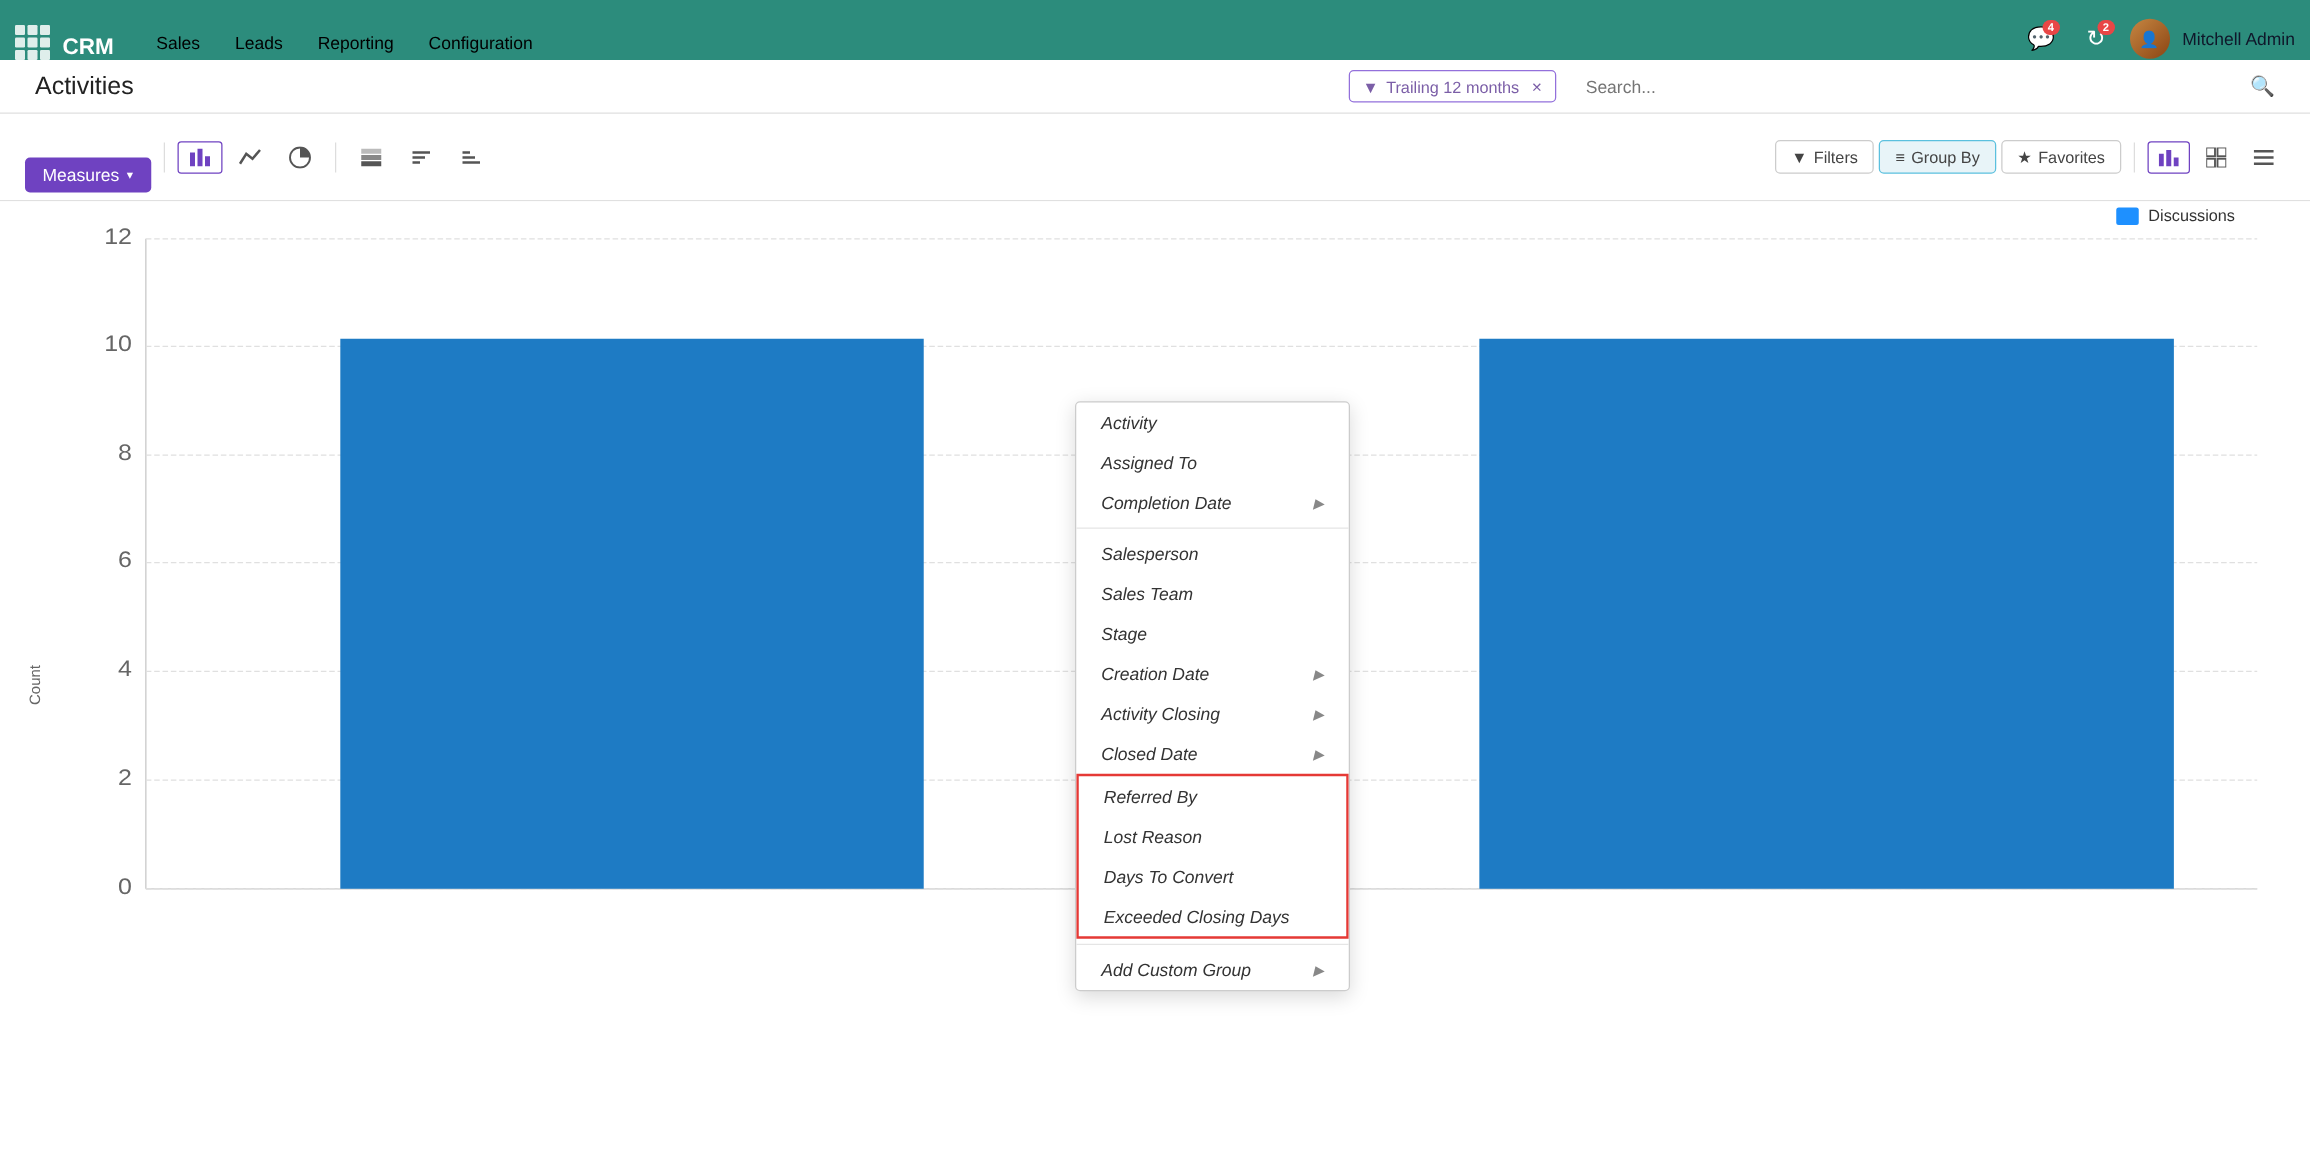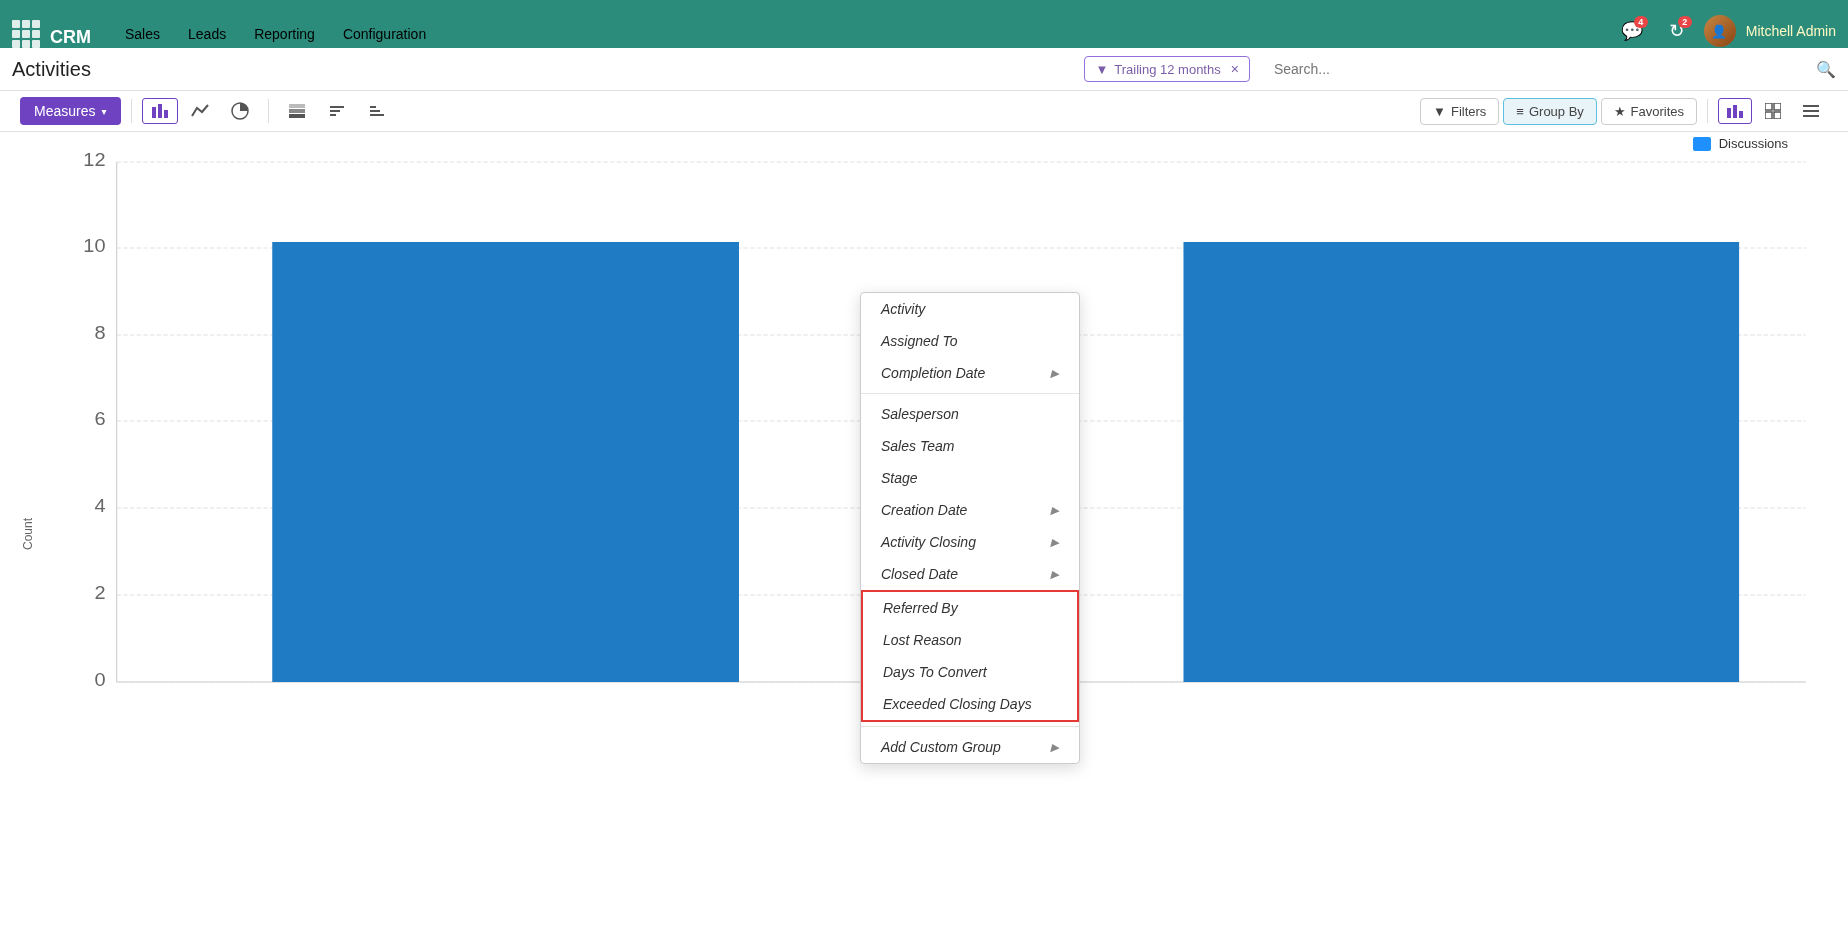--- a/index.html
+++ b/index.html
@@ -31,39 +31,39 @@
     .badge {
       position: absolute; top: 2px; right: 2px;
       background: #e84646; color: #fff; font-size: 9px; font-weight: bold;
       border-radius: 8px; padding: 1px 4px; min-width: 14px; text-align: center;
     }
     .avatar-img {
       width: 32px; height: 32px; border-radius: 50%;
       background: linear-gradient(135deg, #c68642 0%, #8b4513 100%);
       display: flex; align-items: center; justify-content: center; color: #fff; font-size: 13px;
     }
-    .topnav-username { color: #fef9c3; font-size: 14px; cursor: pointer; }
+    .topnav-username { color: #0f172a; font-size: 14px; cursor: pointer; }
 
     
     .page { display: flex; flex-direction: column; height: calc(100vh - 48px); }
     .page-title { font-size: 20px; font-weight: 500; color: #222; flex: 1; }
     .filter-tag {
       display: flex; align-items: center; gap: 6px;
       background: #fff; border: 1px solid #9370db; border-radius: 4px;
       padding: 4px 10px; color: #7b5ea7; font-size: 13px;
     }
     .filter-tag-close { cursor: pointer; font-size: 14px; color: #7b5ea7; margin-left: 4px; }
     .search-box {
       flex: 1; border: none; outline: none; font-size: 14px; color: #be185d;
       padding: 4px 6px; min-width: 200px;
     }
     .search-icon-btn { color: #888; font-size: 16px; cursor: pointer; }
     .measures-btn {
       background: #6f42c1; color: #fff; border: none; border-radius: 4px;
-      padding: 6px 14px; font-size: 14px; cursor: pointer; display: flex; align-items: center; gap: 6px;
+      padding: 6px 14px; font-size: 14px; cursor: pointer; display: flex; align-items: center; gap: 6px; margin-top: 29px;
     }
     .measures-btn .caret { font-size: 10px; }
     .toolbar-sep { width: 1px; height: 24px; background: #ddd; margin: 0 6px; }
     .toolbar-icon-btn {
       background: none; border: 1px solid transparent; border-radius: 3px;
       padding: 4px 8px; cursor: pointer; color: #555; font-size: 16px;
       display: flex; align-items: center; justify-content: center;
     }
     .toolbar-icon-btn.active { border-color: #6f42c1; color: #6f42c1; }
     .scb-btn {
@@ -116,21 +116,21 @@
       display: flex; align-items: center; justify-content: space-between;
     }
     .dropdown-divider { height: 1px; background: #e5e5e5; margin: 4px 0; }
     .dropdown-item .arrow { font-size: 11px; color: #888; }
     .highlighted-group {
       border: 2px solid #e53935;
     }
 
     
     .header-area {
-      display: flex; align-items: center; padding: 8px 12px; gap: 18px;
+      display: flex; align-items: center; padding: 8px 28px; gap: 18px;
       border-bottom: 1px solid #e0e0e0;
     }
 
     
     .combined-toolbar {
       display: flex; align-items: center; padding: 6px 20px; gap: 4px;
       border-bottom: 1px solid #e0e0e0; position: relative;
     }
   </style>
 </head>

